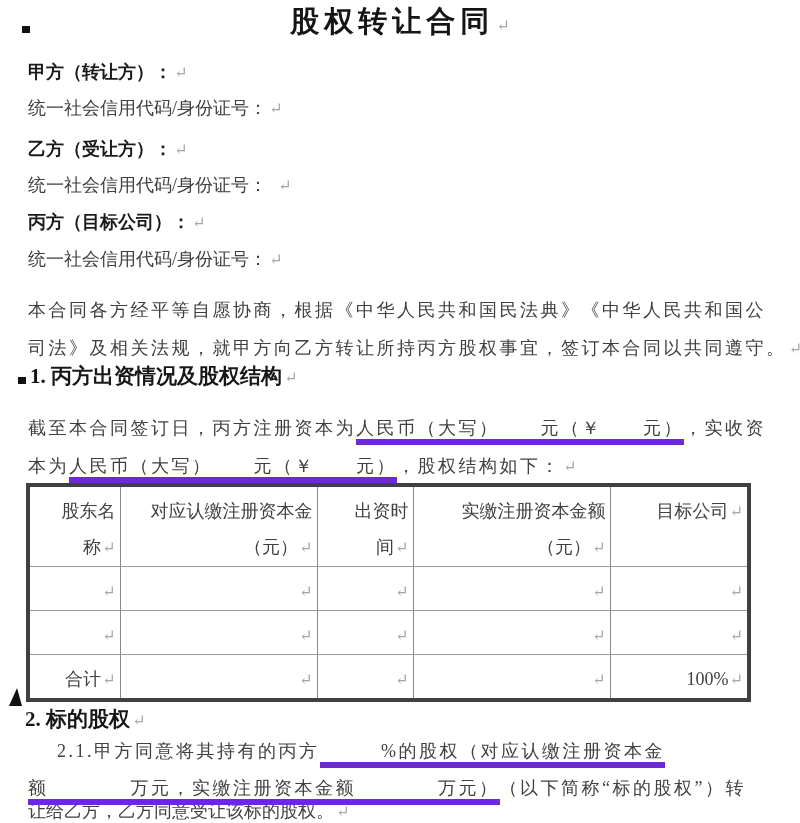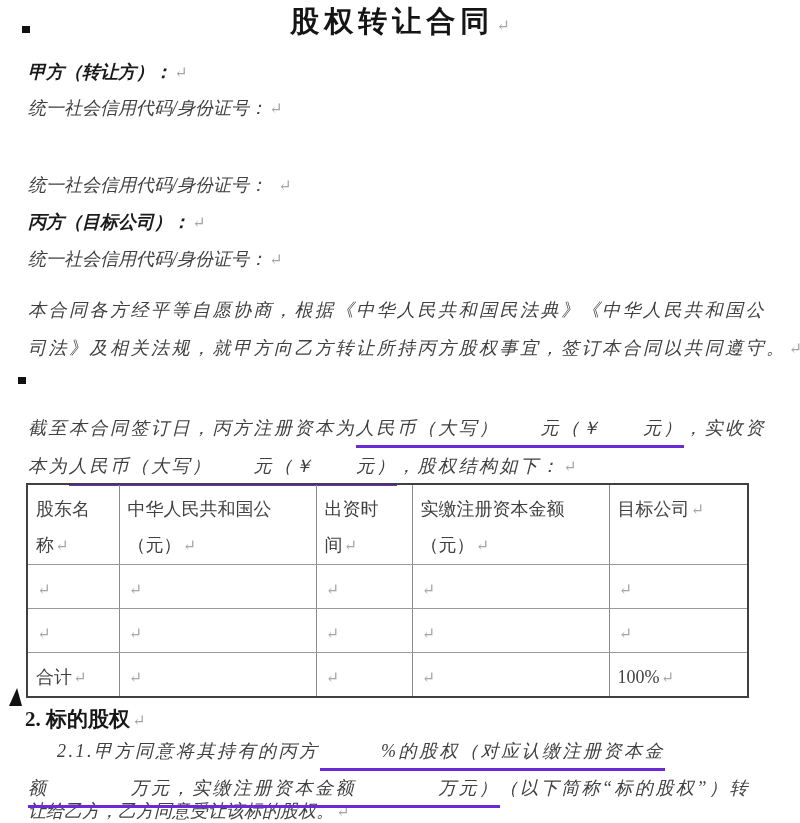--- a/index.html
+++ b/index.html
@@ -11,25 +11,24 @@
     color:#404040;
     overflow:hidden;
   }
   .ln{
     position:absolute;
     left:28px;
     font-size:18px;
     line-height:24px;
     white-space:pre;
     color:#404040;
-    font-style:italic;
   }
   .bold{font-weight:bold;color:#1a1a1a;}
   .jst{letter-spacing:2.5px;margin-top:12px;}
-  .u{border-bottom:3px solid #6d28d9;padding-bottom:7px;}
+  .u{border-bottom:6px solid #6d28d9;padding-bottom:1px;}
   .pm{
     color:#a6a6a6;
     font-size:16px;
     letter-spacing:0;
     margin-left:2px;
     font-weight:normal;
   }
   .title-line{
     position:absolute;
     top:4px;left:0;width:100%;
@@ -59,21 +58,22 @@
     clip-path:polygon(62% 0, 100% 100%, 0 100%);
   }
   table.cap{
     position:absolute;
     left:26px;top:483px;
     width:721px;
     border-collapse:collapse;
     table-layout:fixed;
     font-size:18px;
     color:#404040;
-    border:2px solid #404040;
+    border:4px solid #404040;
+    text-align:right;
   }
   table.cap td{
     border:1px solid #8a8a8a;
     border-top-color:#9a9a9a;
     border-bottom-color:#9a9a9a;
     vertical-align:top;
     padding:6px 4px 0 8px;
     line-height:36px;
     white-space:pre;
     overflow:hidden;
@@ -89,49 +89,51 @@
 
 <div class="page">
 
   <div class="sq sq-title"></div>
   <div class="title-line"><span>股权转让合同</span><span class="pm">↵</span></div>
 
   <div class="ln bold" style="top:60px"><span>甲方（转让方）：</span><span class="pm">↵</span></div>
 
   <div class="ln" style="top:96px"><span>统一社会信用代码/身份证号：</span><span class="pm">↵</span></div>
 
+  <div class="ln bold" style="top:137px"><span>乙方（受让方）：</span><span class="pm">↵</span></div>
 
   <div class="ln bold" style="top:210px"><span>丙方（目标公司）：</span><span class="pm">↵</span></div>
 
   <div class="ln" style="top:173px"><span>统一社会信用代码/身份证号：  </span><span class="pm">↵</span></div>
 
   <div class="ln" style="top:247px"><span>统一社会信用代码/身份证号：</span><span class="pm">↵</span></div>
 
   <div class="ln jst" style="top:286px"><span>本合同各方经平等自愿协商，根据《中华人民共和国民法典》《中华人民共和国公</span></div>
 
   <div class="ln jst" style="top:324px"><span>司法》及相关法规，就甲方向乙方转让所持丙方股权事宜，签订本合同以共同遵守。</span><span class="pm" style="letter-spacing:0">↵</span></div>
 
   <div class="sq sq-h1"></div>
+  <div class="h-line" style="left:30px;top:363px"><span>1. 丙方出资情况及股权结构</span><span class="pm">↵</span></div>
 
   <div class="ln jst" style="top:404px"><span>截至本合同签订日，丙方注册资本为</span><span class="u">人民币（大写）　　元（￥　　元）</span><span>，实收资</span></div>
 
   <div class="ln jst" style="top:442px"><span>本为</span><span class="u">人民币（大写）　　元（￥　　元）</span><span>，股权结构如下：</span><span class="pm" style="letter-spacing:0">↵</span></div>
 
   <table class="cap">
     <colgroup>
       <col style="width:92px">
         <col style="width:197px">
         <col style="width:96px">
         <col style="width:197px">
         <col style="width:139px">
     </colgroup>
     <tbody>
         <tr class="trh">
       <td><span>股东名</span><br><span>称</span><span class="pm">↵</span></td>
-      <td><span>中华人民共和国公</span><br><span>（元）</span><span class="pm">↵</span></td>
+      <td><span>对应认缴注册资本金</span><br><span>（元）</span><span class="pm">↵</span></td>
       <td><span>出资时</span><br><span>间</span><span class="pm">↵</span></td>
       <td><span>实缴注册资本金额</span><br><span>（元）</span><span class="pm">↵</span></td>
       <td><span>目标公司</span><span class="pm">↵</span></td>
     </tr>
     <tr class="tr1">
       <td><span class="pm">↵</span></td>
       <td><span class="pm">↵</span></td>
       <td><span class="pm">↵</span></td>
       <td><span class="pm">↵</span></td>
       <td><span class="pm">↵</span></td>

